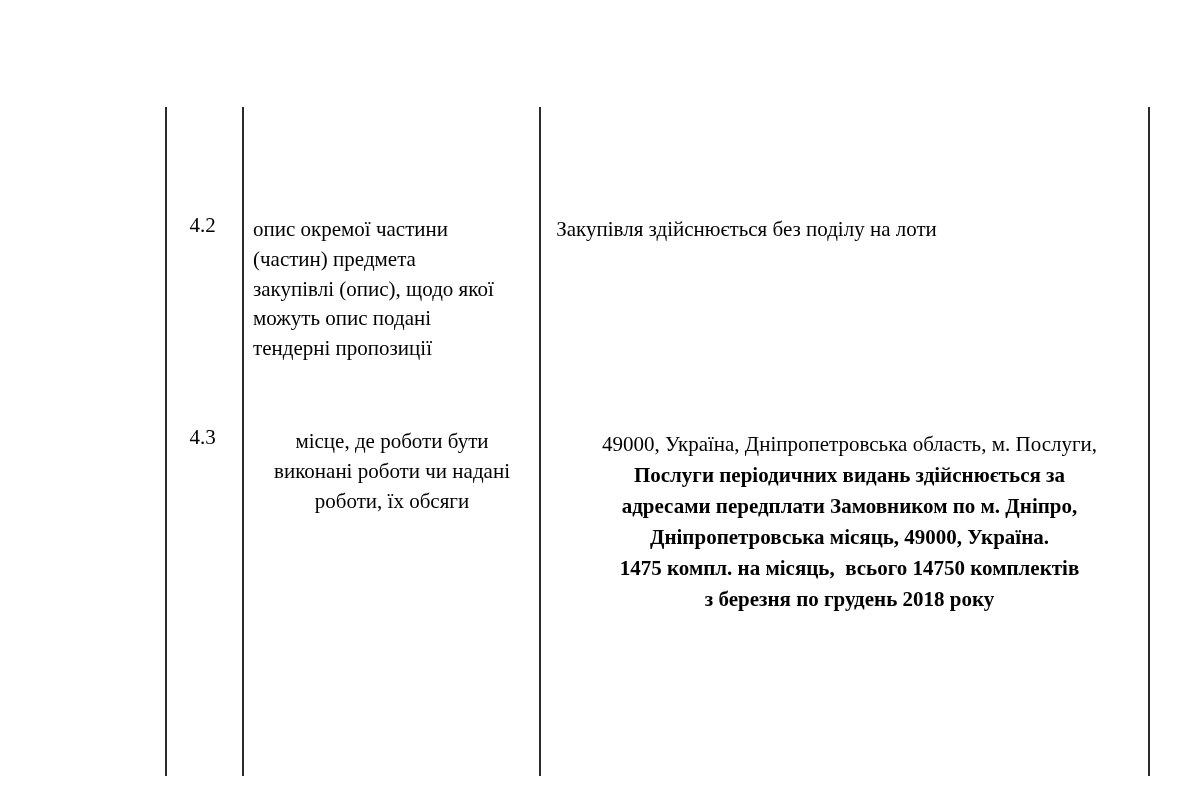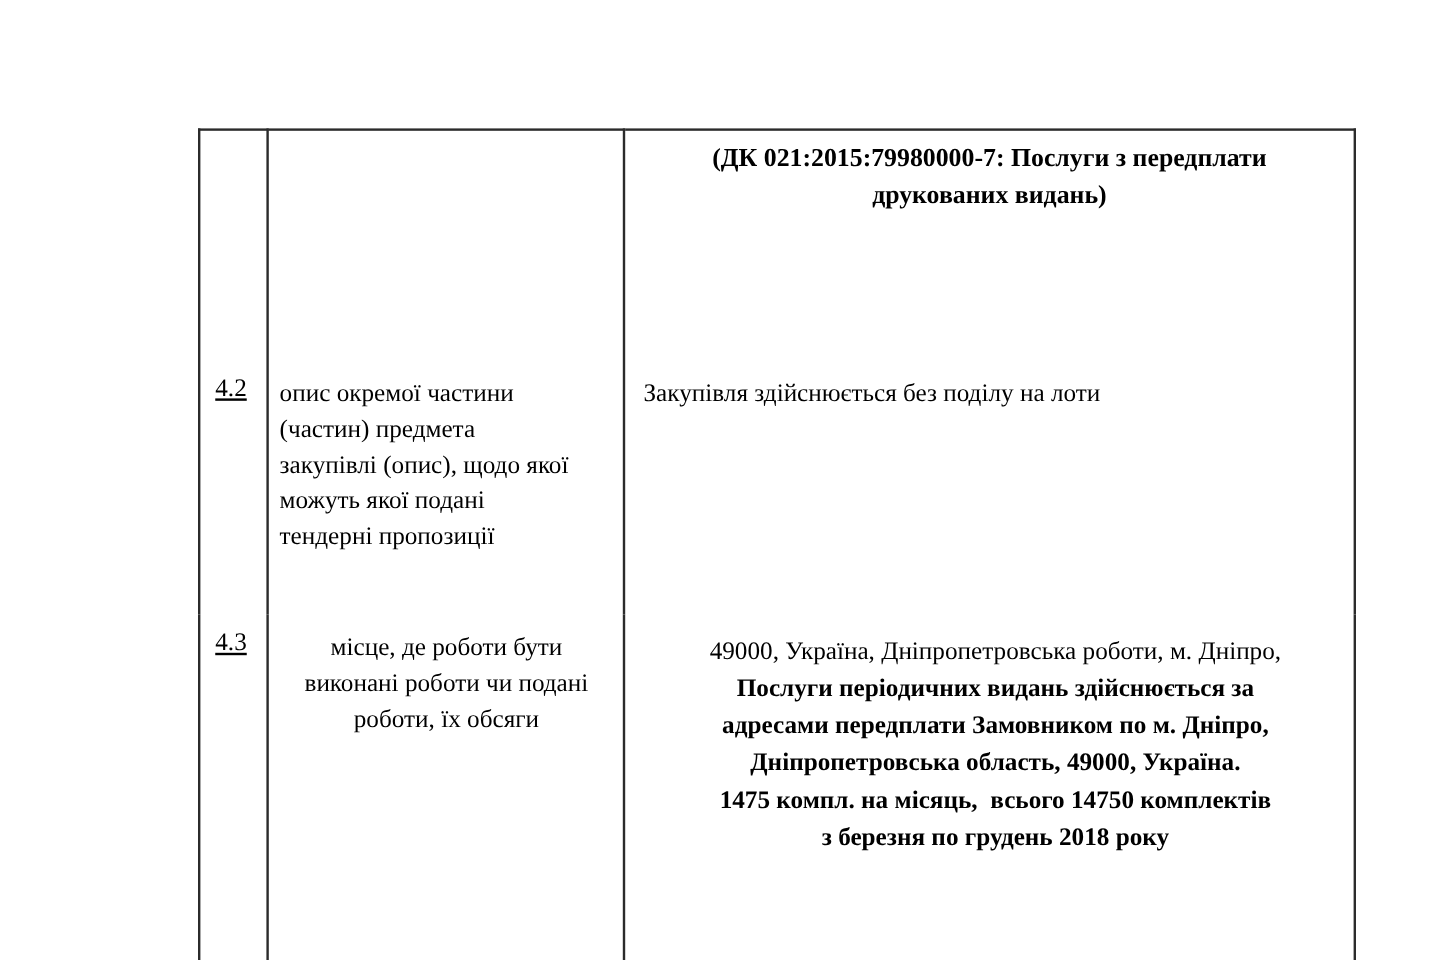--- a/index.html
+++ b/index.html
@@ -39,21 +39,21 @@
     border-right: 2px solid #2b2b2b;
     border-top: none;
     border-bottom: none;
     vertical-align: top;
     padding: 0;
   }
   .doc-table tr.first-row > td {
     border-top: 2px solid #2b2b2b;
   }
 
-  .col-num   { width: 57px; text-decoration: underline; }
+  .col-num   { width: 77px; }
   .col-label { width: 297px; }
   .col-value { width: 609px; }
 
   
   .doc-table td.col-label { border-left-width: 2px; border-right-width: 2px; }
   .doc-table td.col-value { border-left-width: 0; }
   .doc-table td.col-label { border-right-width: 2px; }
 
   .num {
     font-size: 21px;
@@ -107,75 +107,61 @@
 <div class="page">
 
   <table class="doc-table">
     <colgroup>
       <col class="col-num">
       <col class="col-label">
       <col class="col-value">
     </colgroup>
     <tbody>
 
-      <tr class="first-row">
-        <td class="col-num">
-          <div class="spacer-r1"></div>
-        </td>
-        <td class="col-label">
-          <div class="spacer-r1"></div>
-        </td>
-        <td class="col-value">
-          <div class="heading">
-            <span class="ln">(ДК 021:2015:79980000-7: Послуги з передплати</span>
-            <span class="ln">друкованих видань)</span>
-          </div>
-        </td>
-      </tr>
 
       <tr>
         <td class="col-num">
           <div class="num pad-top-r2">4.2</div>
           <div class="spacer-r2"></div>
         </td>
         <td class="col-label">
           <div class="label pad-top-r2">
             <span class="lbl-line">опис окремої частини</span>
             <span class="lbl-line">(частин) предмета</span>
             <span class="lbl-line">закупівлі (опис), щодо якої</span>
-            <span class="lbl-line">можуть якої подані</span>
+            <span class="lbl-line">можуть опис подані</span>
             <span class="lbl-line">тендерні пропозиції</span>
           </div>
         </td>
         <td class="col-value">
           <div class="value pad-top-r2">
             <span class="lbl-line nowrap-pre"> Закупівля здійснюється без поділу на лоти</span>
           </div>
         </td>
       </tr>
 
       <tr>
         <td class="col-num">
           <div class="num pad-top-r3">4.3</div>
           <div class="spacer-r3"></div>
         </td>
         <td class="col-label">
           <div class="label pad-top-r3">
             <span class="lbl-line">місце, де роботи бути</span>
-            <span class="lbl-line">виконані роботи чи подані</span>
+            <span class="lbl-line">виконані роботи чи надані</span>
             <span class="lbl-line">роботи, їх обсяги</span>
           </div>
         </td>
         <td class="col-value">
           <div class="value pad-top-r3">
-            <span class="lbl-line v-line1">49000, Україна, Дніпропетровська роботи, м. Дніпро,</span>
+            <span class="lbl-line v-line1">49000, Україна, Дніпропетровська область, м. Послуги,</span>
             <span class="bold-block">
               <span class="ln nowrap-pre">Послуги періодичних видань здійснюється за</span>
               <span class="ln nowrap-pre">адресами передплати Замовником по м. Дніпро,</span>
-              <span class="ln nowrap-pre">Дніпропетровська область, 49000, Україна.</span>
+              <span class="ln nowrap-pre">Дніпропетровська місяць, 49000, Україна.</span>
               <span class="ln nowrap-pre">1475 компл. на місяць,  всього 14750 комплектів</span>
               <span class="ln nowrap-pre">з березня по грудень 2018 року</span>
             </span>
           </div>
         </td>
       </tr>
 
     </tbody>
   </table>
 

